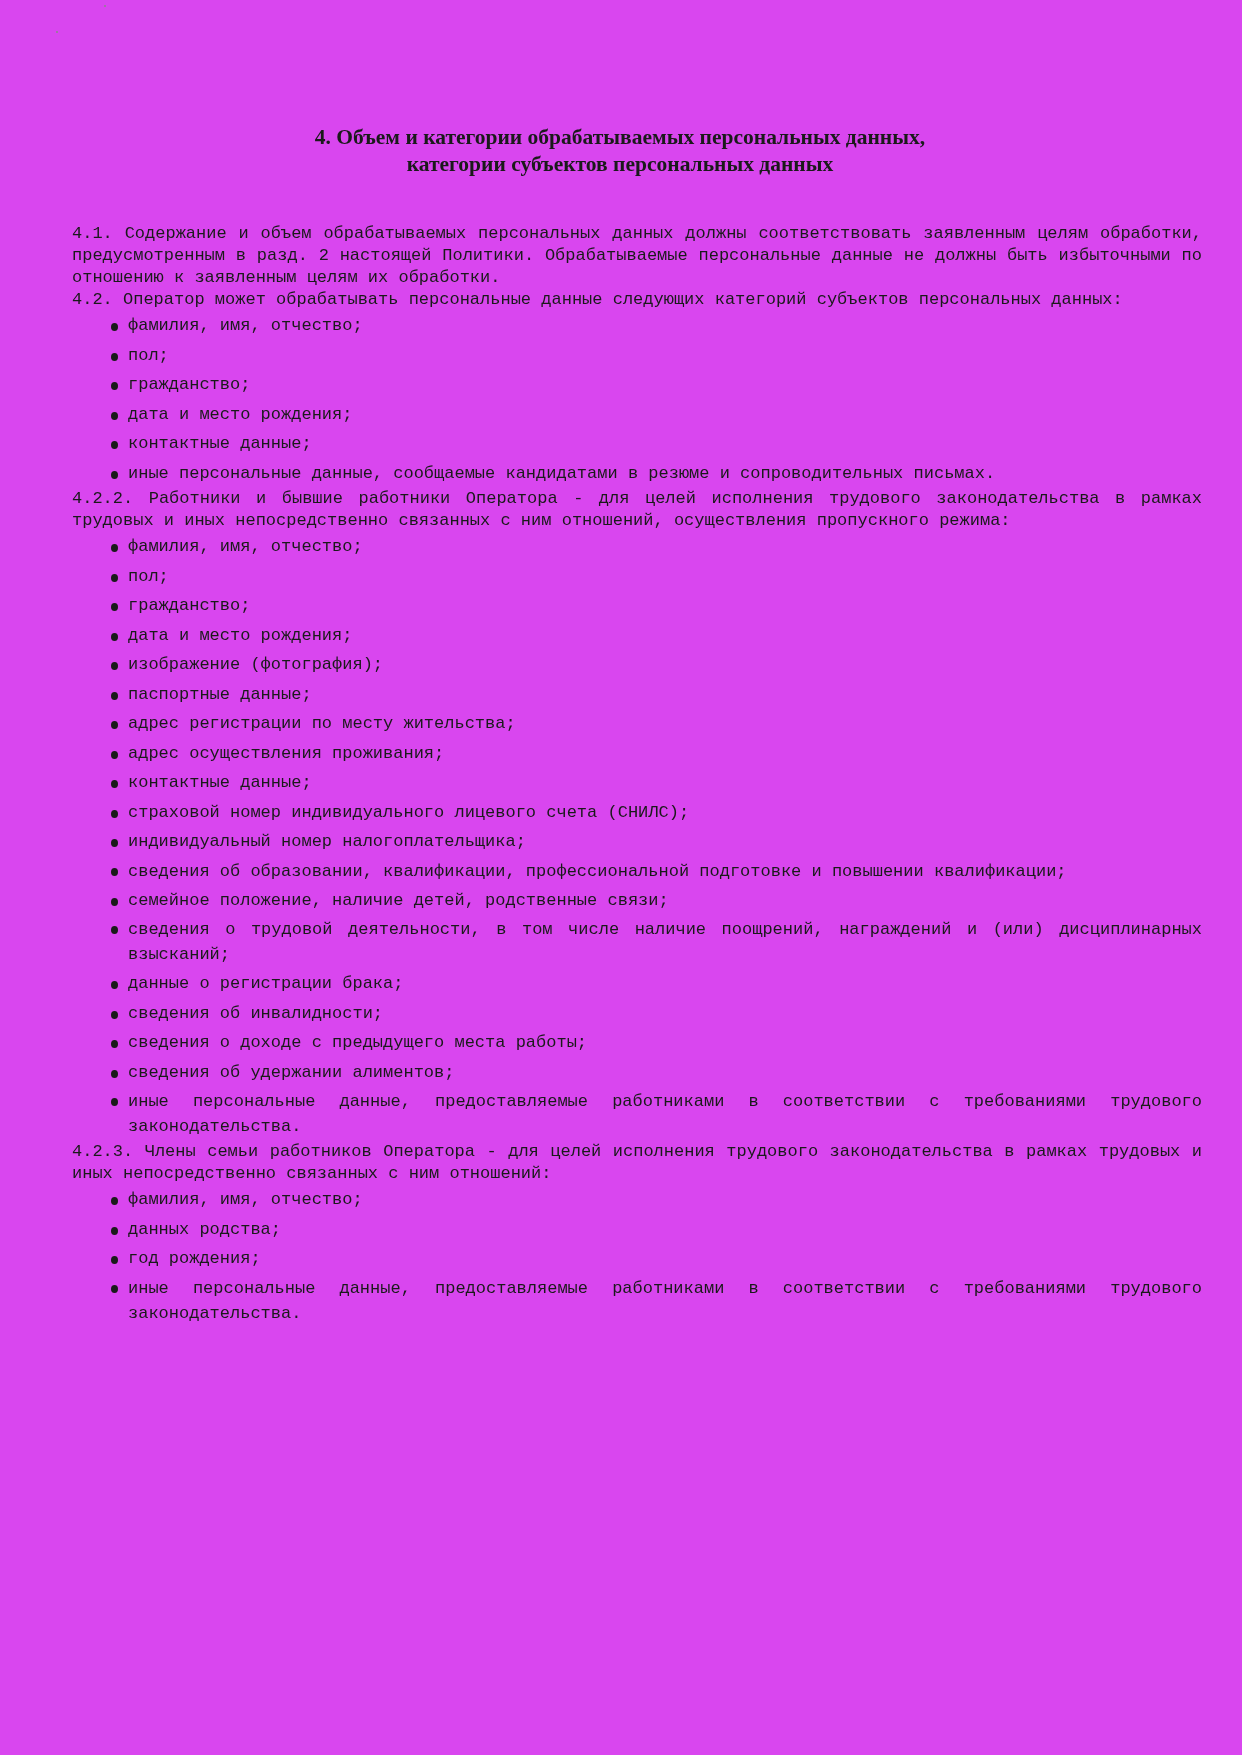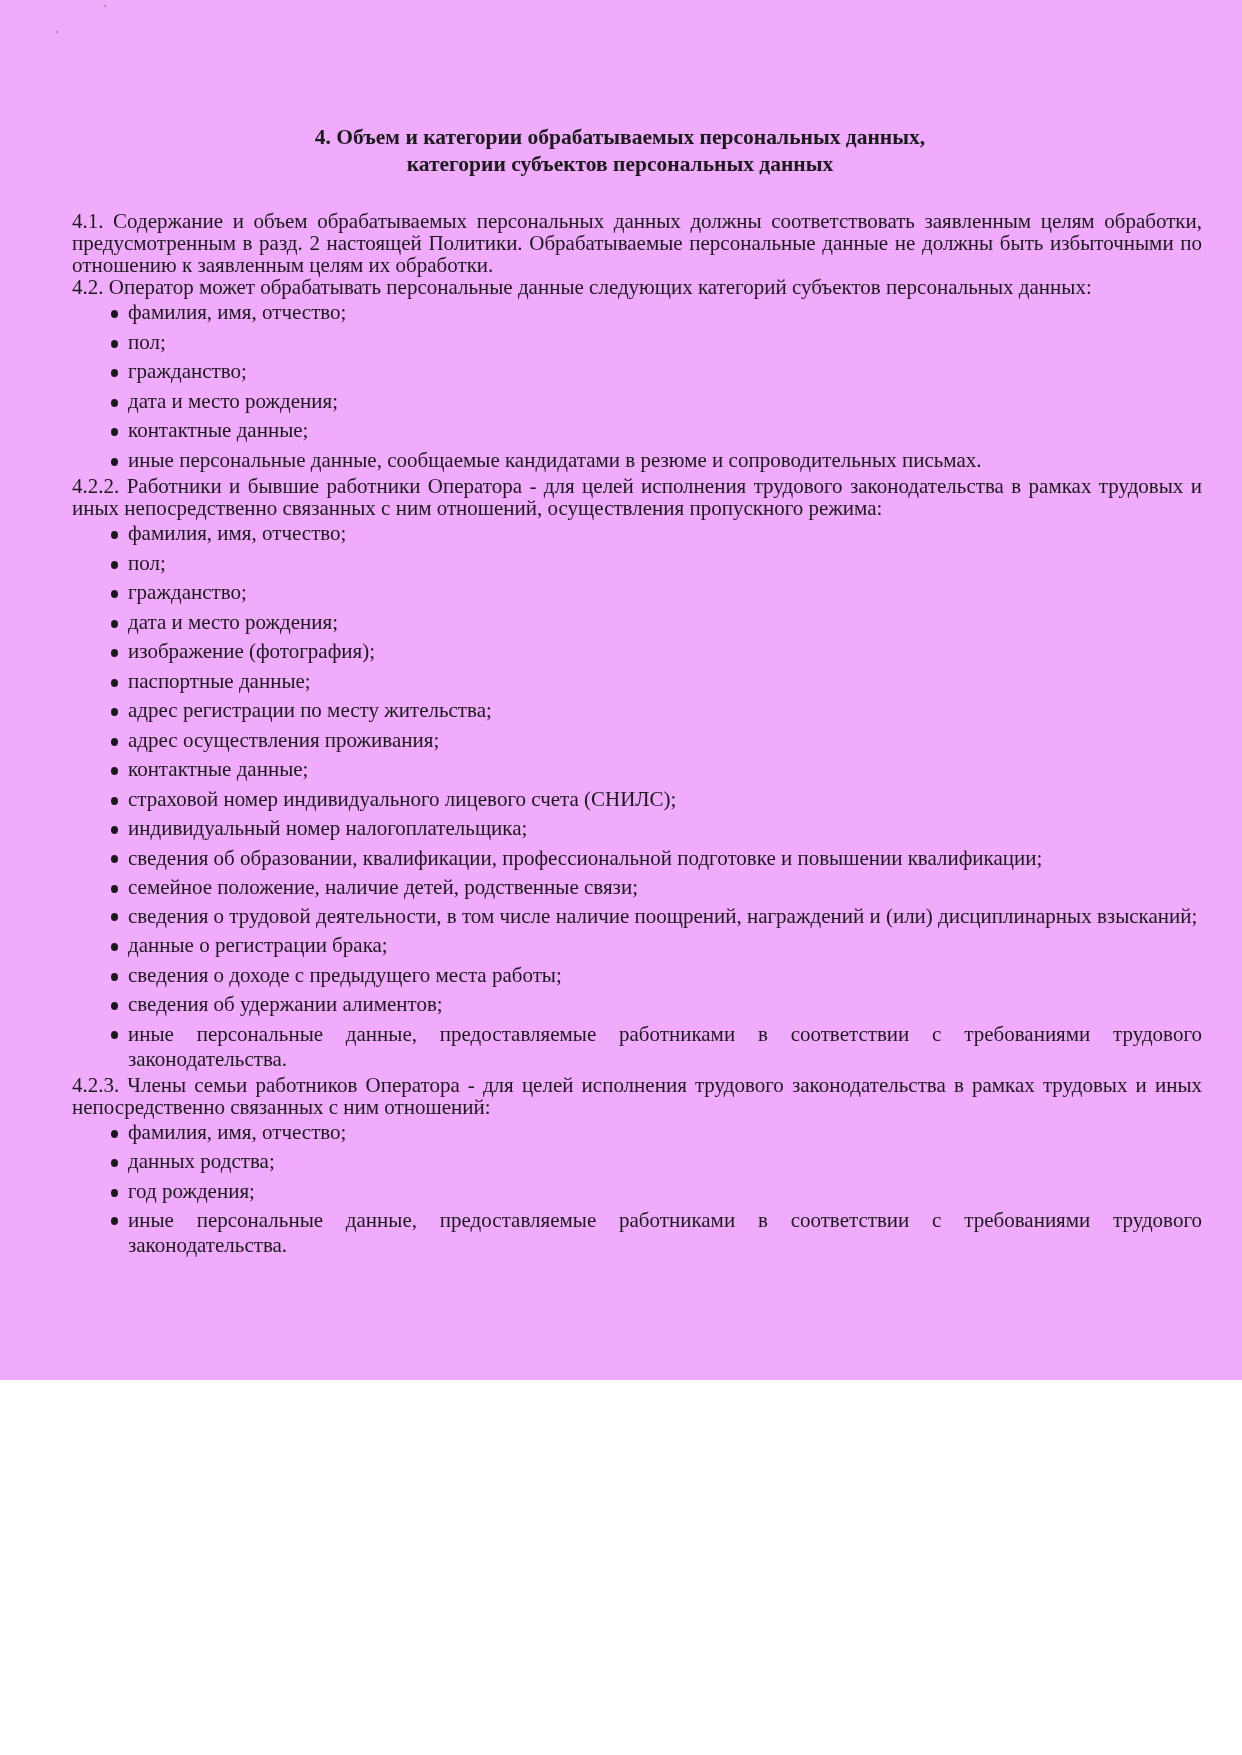--- a/index.html
+++ b/index.html
@@ -1,29 +1,29 @@
 <!DOCTYPE html>
 <html><head>
 <meta charset="utf-8">
 <style>
   html, body { margin: 0; padding: 0; background: #ffffff; }
   body {
     width: 1242px; height: 1755px; position: relative; overflow: hidden;
     font-family: "Liberation Serif", "DejaVu Serif", serif;
     color: #1a1a1a;
   }
-  .page { position: absolute; left: 0; top: 0; width: 1242px; height: 1380px; background: #f0abfc; }
+  .page { position: absolute; left: 0; top: 0; width: 1242px; height: 1755px; background: #d946ef; }
   .speck { position: absolute; width: 2px; height: 2px; background: #888; border-radius: 1px; }
   .heading {
     position: absolute; left: 240px; width: 760px; top: 124px;
     text-align: center; font-weight: bold; font-size: 21.5px; line-height: 27px;
   }
   .content {
-    position: absolute; left: 72px; width: 1130px; top: 210px;
-    font-size: 21px; line-height: 29.5px;
+    position: absolute; left: 72px; width: 1130px; top: 223px;
+    font-size: 17px; line-height: 29.5px; font-family: Liberation Mono, monospace;
   }
   .para { text-align: justify; text-align-last: left; margin: 0; }
   .para.tight { line-height: 22px; }
   ul.blist { list-style: none; margin: 0; padding: 0 0 0 37px; }
   ul.blist li { position: relative; padding-left: 19px; margin: 0; text-align: justify; text-align-last: left; }
   ul.blist li::before {
     content: ""; position: absolute; left: 2px; top: 12px;
     width: 7px; height: 8px; border-radius: 50%; background: #1a1a1a;
   }
 </style>
@@ -65,20 +65,21 @@
         <li>паспортные данные;</li>
         <li>адрес регистрации по месту жительства;</li>
         <li>адрес осуществления проживания;</li>
         <li>контактные данные;</li>
         <li>страховой номер индивидуального лицевого счета (СНИЛС);</li>
         <li>индивидуальный номер налогоплательщика;</li>
         <li class="wrap">сведения об образовании, квалификации, профессиональной подготовке и повышении квалификации;</li>
         <li>семейное положение, наличие детей, родственные связи;</li>
         <li class="wrap">сведения о трудовой деятельности, в том числе наличие поощрений, награждений и (или) дисциплинарных взысканий;</li>
         <li>данные о регистрации брака;</li>
+        <li>сведения об инвалидности;</li>
         <li>сведения о доходе с предыдущего места работы;</li>
         <li>сведения об удержании алиментов;</li>
         <li class="wrap">иные персональные данные, предоставляемые работниками в соответствии с требованиями трудового законодательства.</li>
       </ul>
     </div>
 
     <div>
       <p class="para tight">4.2.3. Члены семьи работников Оператора - для целей исполнения трудового законодательства в рамках трудовых и иных непосредственно связанных с ним отношений:</p>
       <ul class="blist">
         <li>фамилия, имя, отчество;</li>

